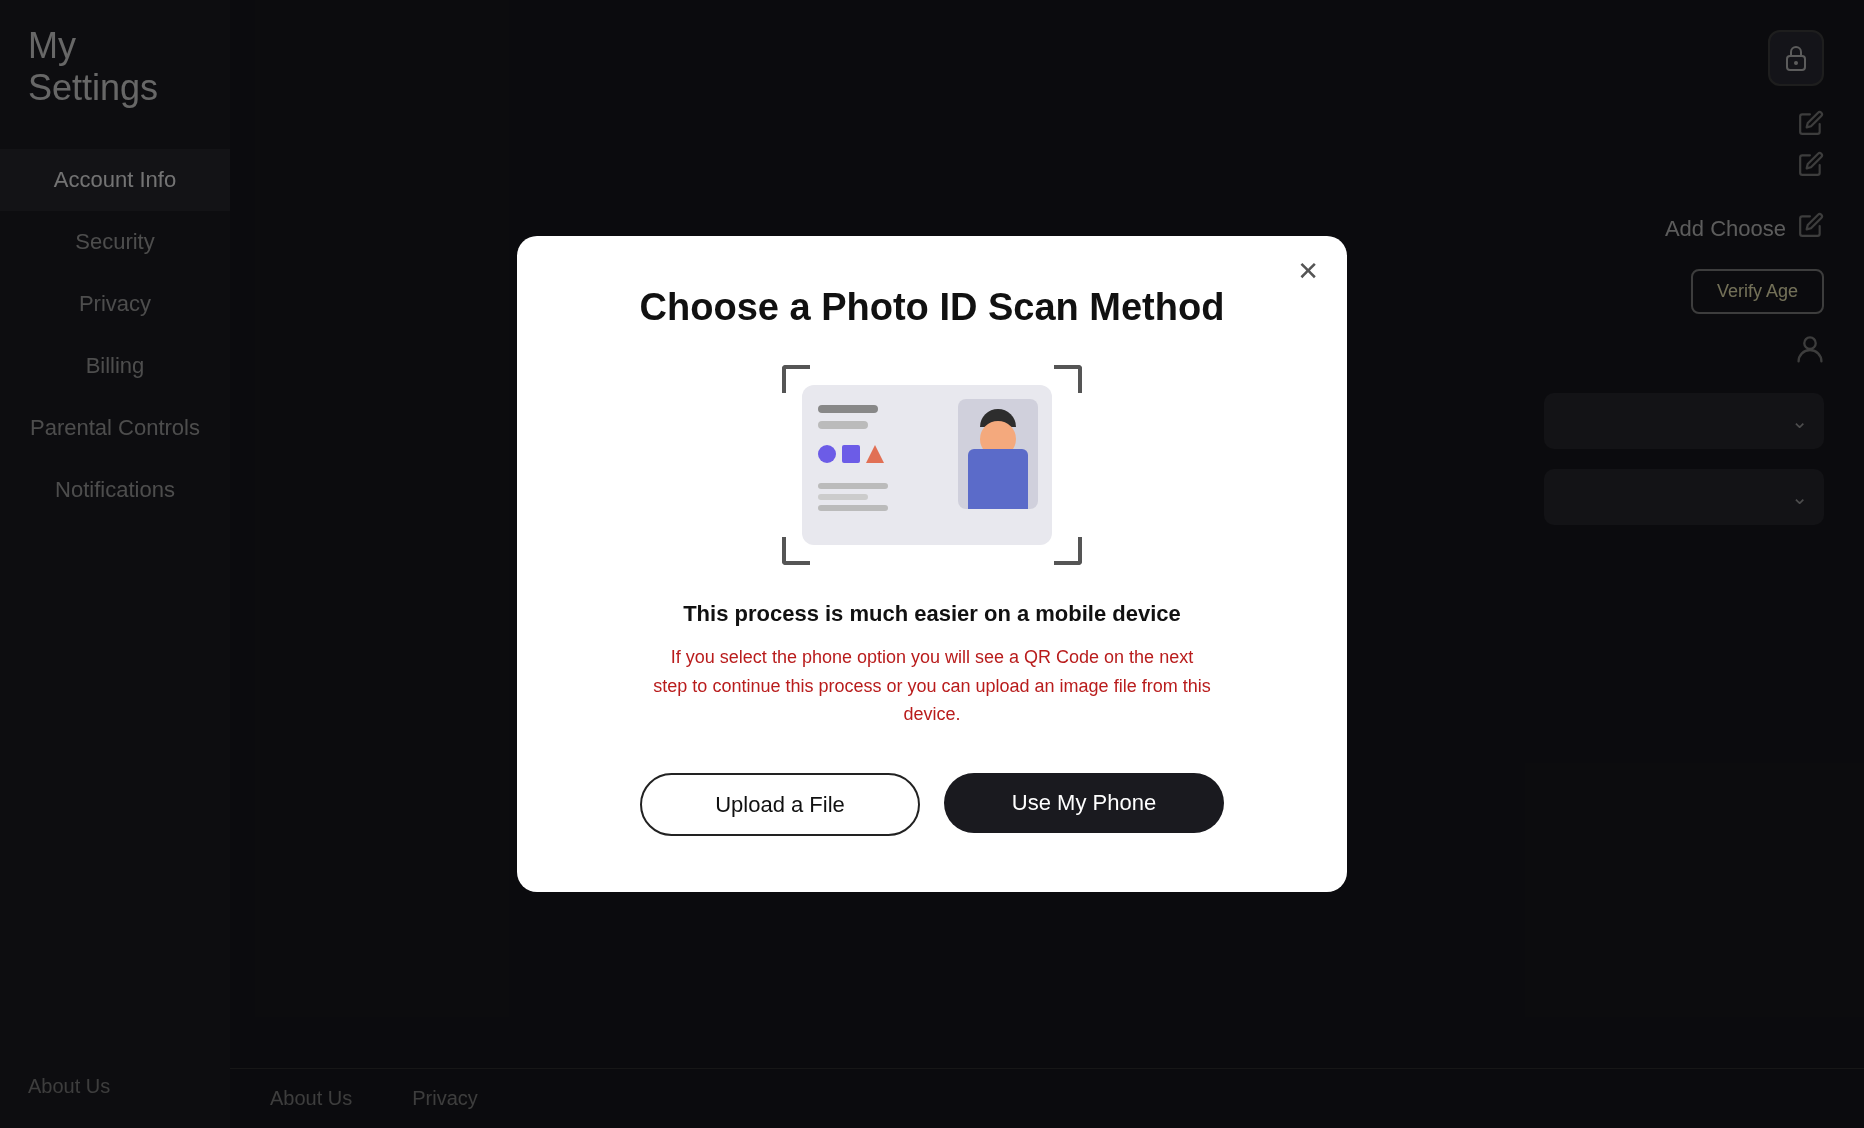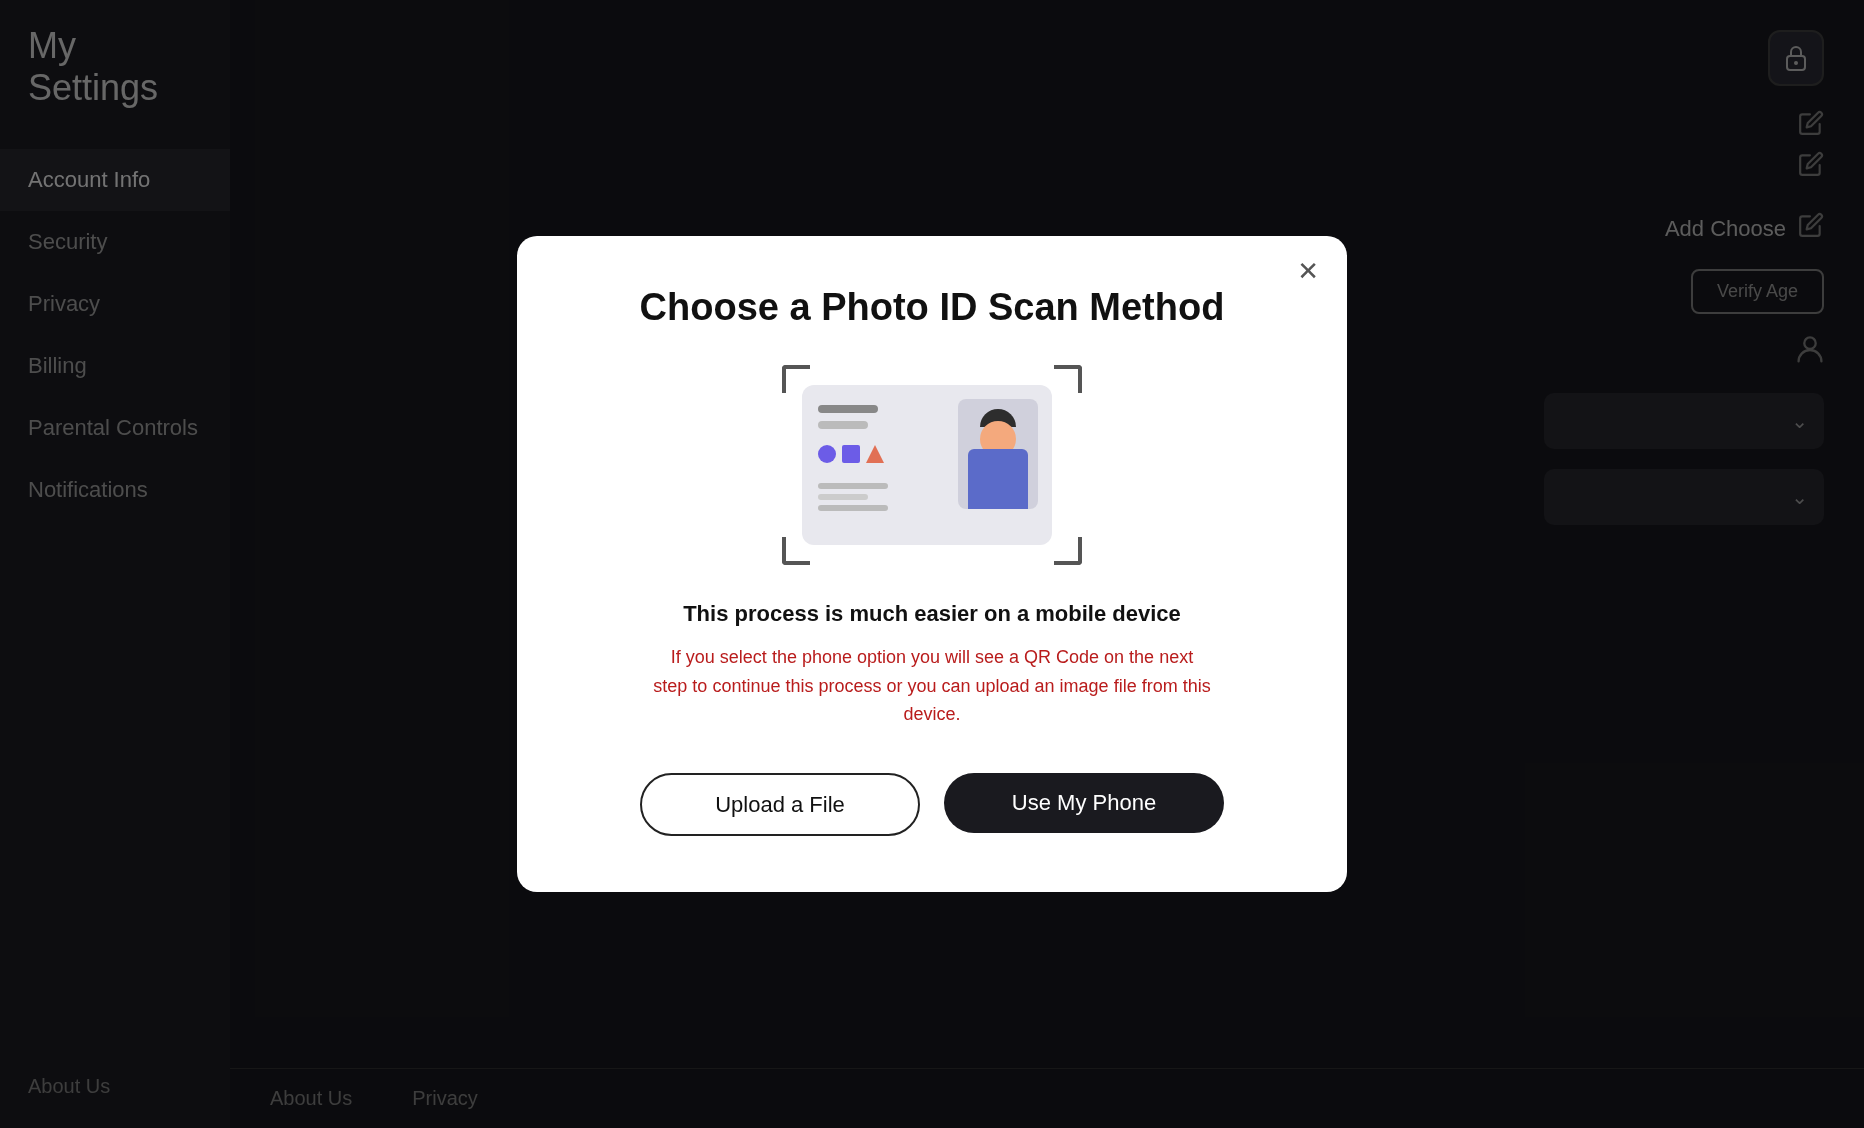--- a/index.html
+++ b/index.html
@@ -30,20 +30,21 @@
       font-size: 36px;
       font-weight: 400;
       color: #e5e5e5;
       padding: 25px 28px 40px;
     }
 
     .sidebar-nav {
       flex: 1;
       display: flex;
       flex-direction: column;
+      text-align: center;
     }
 
     .sidebar-item {
       padding: 18px 28px;
       font-size: 22px;
       color: #aaa;
       cursor: pointer;
       white-space: nowrap;
     }
 
@@ -113,21 +114,21 @@
     }
 
     .add-phone-label {
       font-size: 22px;
       color: #ccc;
     }
 
     .verify-age-btn {
       background: transparent;
       border: 2px solid #888;
-      color: #a3a3a3;
+      color: #fef9c3;
       padding: 10px 24px;
       border-radius: 8px;
       font-size: 18px;
       cursor: pointer;
       margin-top: 16px;
     }
 
     .person-icon {
       color: #888;
       font-size: 28px;

